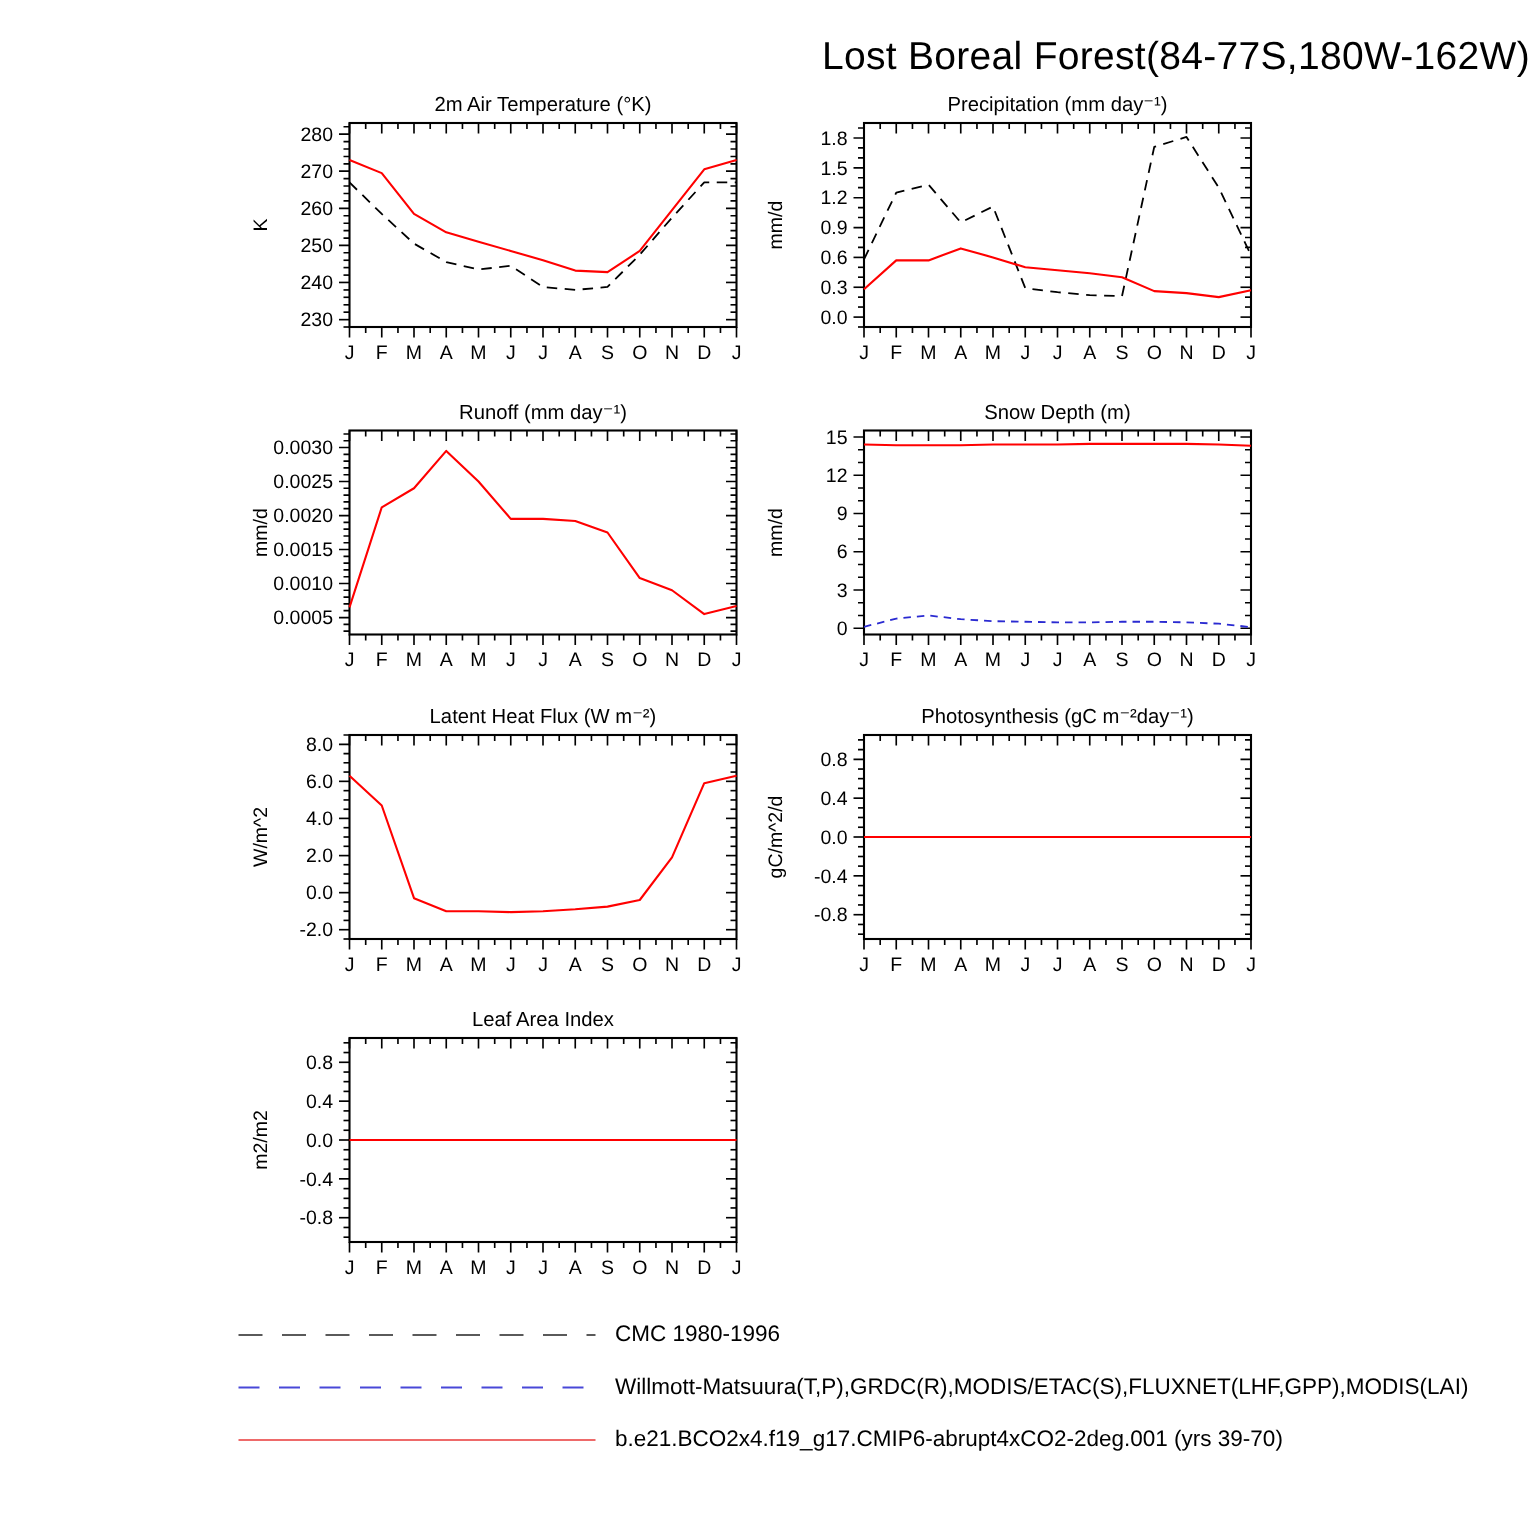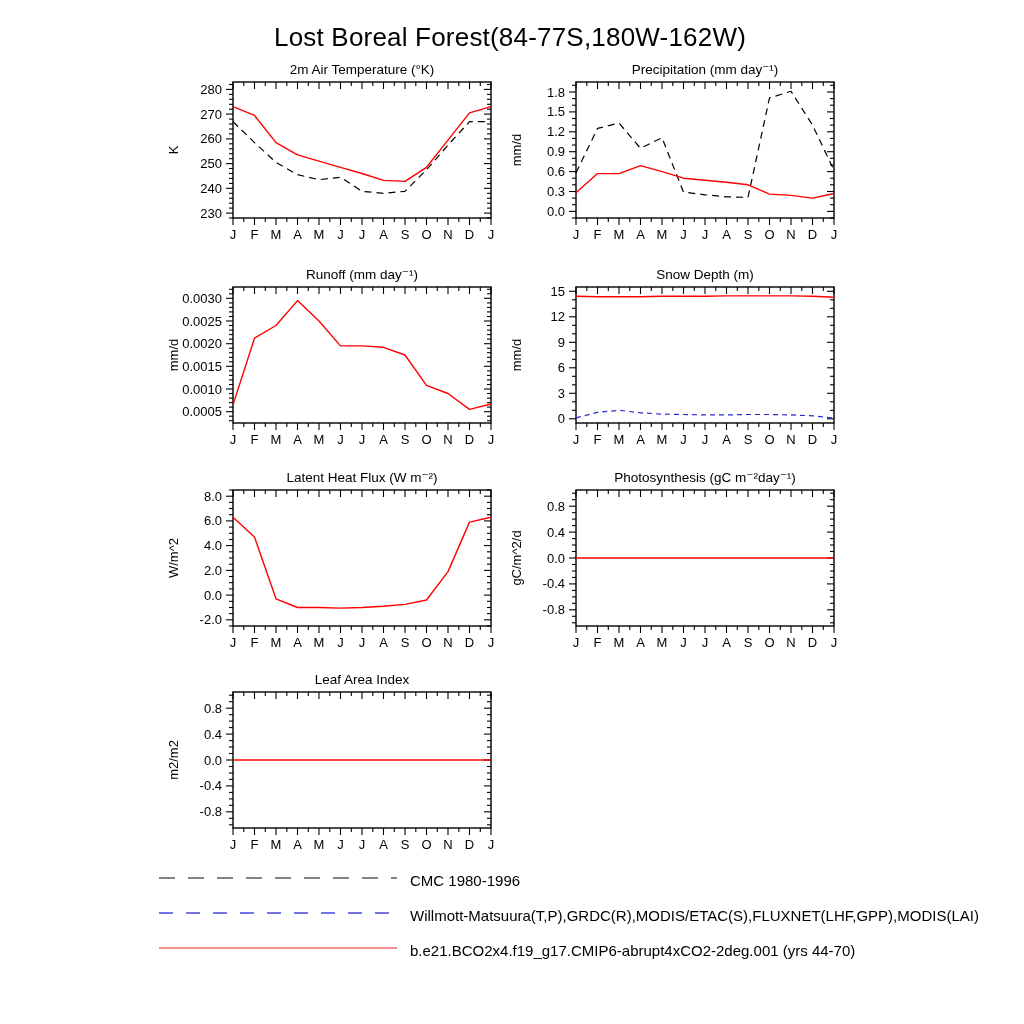--- a/index.html
+++ b/index.html
@@ -2,33 +2,33 @@
 <html><head>
 <meta charset="utf-8">
 <style>
   html,body{margin:0;padding:0;}
   body{
     width:1024px;height:1024px;position:relative;overflow:hidden;
     background:#ffffff;color:#000;
     font-family:"Liberation Sans","DejaVu Sans",sans-serif;
   }
   .main-title{
-    position:absolute;top:22px;left:0;width:1020px;text-align:center;
+    position:absolute;top:22px;left:0;width:1020px;text-align:right;
     font-size:26px;letter-spacing:0.2px;
   }
   .panel{position:absolute;width:345px;height:200px;}
   #p0{left:163px;top:60px;}
   #p1{left:506px;top:60px;}
   #p2{left:163px;top:265px;}
   #p3{left:506px;top:265px;}
   #p4{left:163px;top:468px;}
   #p5{left:506px;top:468px;}
   #p6{left:163px;top:670px;}
   .legend{position:absolute;left:158px;top:872px;}
-  .legend-row{display:flex;align-items:flex-start;height:35px;}
+  .legend-row{display:flex;align-items:center;height:35px;}
   .legend-label{font-size:15px;margin-left:12px;white-space:nowrap;}
   svg text{fill:#000;}
 </style>
 </head>
 <body>
 
 <div class="main-title">Lost Boreal Forest(84-77S,180W-162W)</div>
 
 <div class="panel" id="p0"><svg width="345" height="200" viewBox="0 0 345 200">
       <rect x="70" y="22" width="258" height="136" fill="none" stroke="#000" stroke-width="1.4"></rect>
@@ -888,15 +888,15 @@
   <div class="legend-row">
     <svg width="240" height="12">
         <line x1="1" y1="6" x2="239" y2="6" stroke="#4848d8" stroke-width="1.4" stroke-dasharray="14 13"></line>
       </svg>
     <span class="legend-label">Willmott-Matsuura(T,P),GRDC(R),MODIS/ETAC(S),FLUXNET(LHF,GPP),MODIS(LAI)</span>
   </div>
   <div class="legend-row">
     <svg width="240" height="12">
         <line x1="1" y1="6" x2="239" y2="6" stroke="#ee6a6a" stroke-width="1.4"></line>
       </svg>
-    <span class="legend-label">b.e21.BCO2x4.f19_g17.CMIP6-abrupt4xCO2-2deg.001 (yrs 44-70)</span>
+    <span class="legend-label">b.e21.BCO2x4.f19_g17.CMIP6-abrupt4xCO2-2deg.001 (yrs 39-70)</span>
   </div>
 </div>
 
 </body></html>

